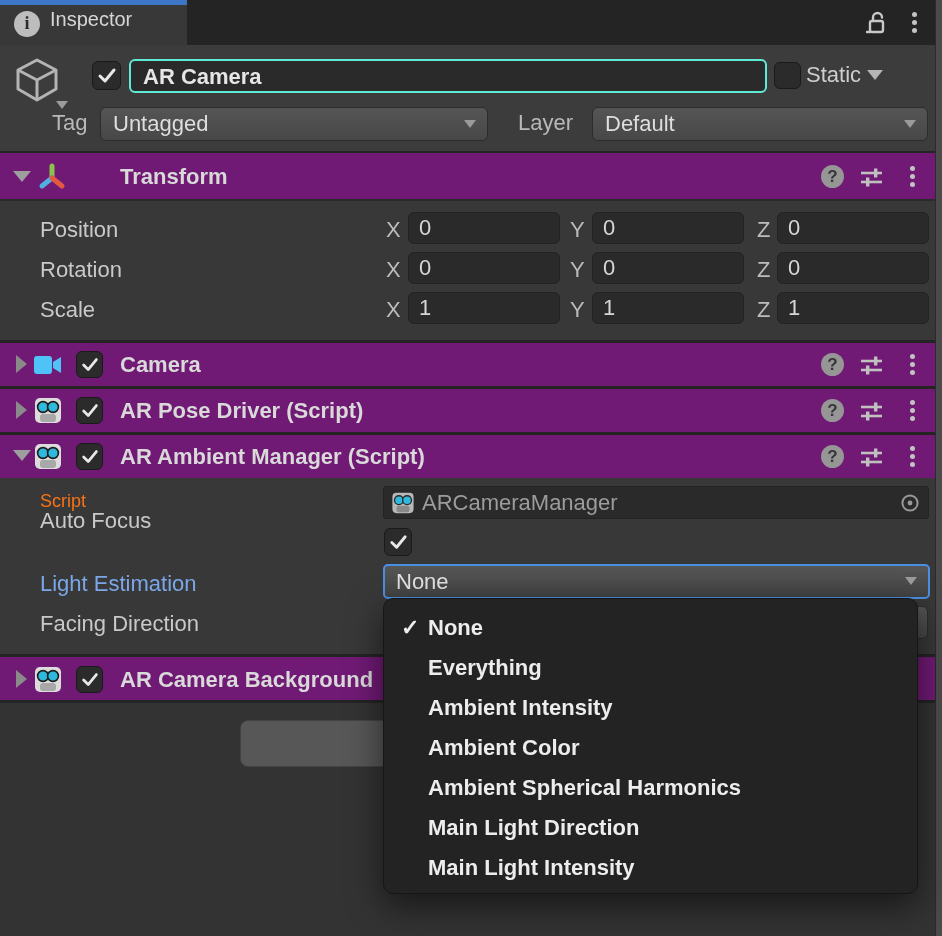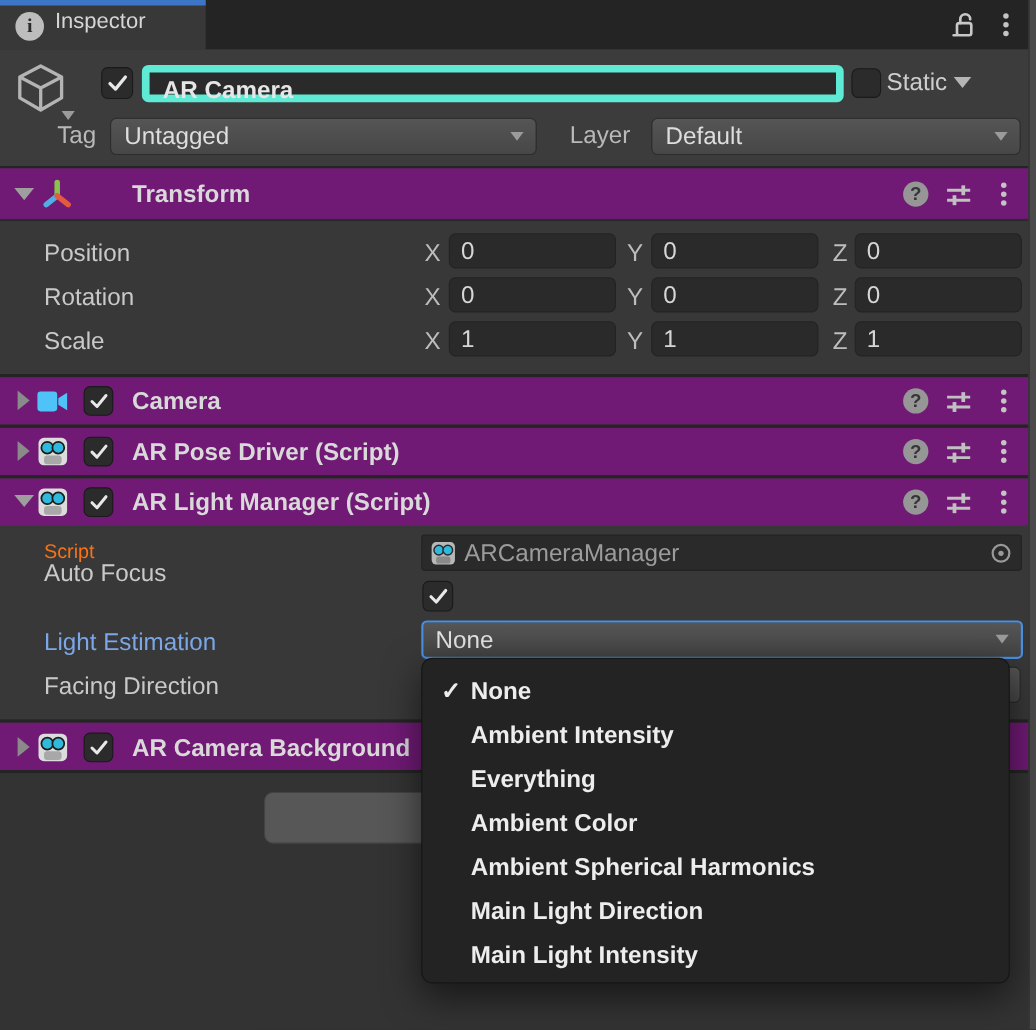--- a/index.html
+++ b/index.html
@@ -22,21 +22,21 @@
   .tab-kebab{left:904px;top:7px}
 
   
   .go-header{left:0;top:45px;width:935px;height:106px;background:#3c3c3c}
   .cube-icon{left:12px;top:55px}
   .caret{width:0;height:0;border-left:8px solid transparent;border-right:8px solid transparent;border-top:10px solid #b5b5b5}
   .caret.small{border-left-width:6px;border-right-width:6px;border-top-width:8px;border-top-color:#9b9b9b}
   .cube-caret{left:56px;top:101px}
   .checkbox{background:#2b2b2b;border:1px solid #1a1a1a;border-radius:6px;display:flex;align-items:center;justify-content:center}
   .go-checkbox{left:92px;top:61px;width:29px;height:29px}
-  .name-field{left:129px;top:59px;width:638px;height:34px;background:#2a2a2a;border:7px solid #5eead4;
+  .name-field{left:129px;top:59px;width:638px;height:34px;background:#2a2a2a;border:2px solid #5eead4;
               border-radius:6px;line-height:32px;padding-left:12px;font-size:22px;font-weight:bold;color:#e6e6e6}
   .static-checkbox{left:774px;top:62px;width:27px;height:27px}
   .static-label{left:806px;top:62px;font-size:22px;color:#cecece}
   .static-caret{left:867px;top:70px}
   .mini-label{font-size:22px;color:#b9b9b9}
   .tag-label{left:52px;top:110px}
   .layer-label{left:518px;top:110px}
   .dropdown{background:linear-gradient(#555,#474747);border:1px solid #2c2c2c;border-radius:6px;
             font-size:22px;color:#dedede}
   .dropdown .val{position:absolute;left:12px;top:0;line-height:32px}
@@ -249,21 +249,21 @@
       <rect x="1" y="1" width="26" height="25" rx="5" fill="#dcdcdc"></rect>
       <rect x="6" y="17" width="16" height="8" rx="3" fill="#a8a8a8"></rect>
       <circle cx="9" cy="10" r="5.4" fill="#2fb9dd" stroke="#1c1c1c" stroke-width="1.6"></circle>
       <circle cx="19" cy="10" r="5.4" fill="#2fb9dd" stroke="#1c1c1c" stroke-width="1.6"></circle>
     </svg>
     <div class="checkbox hdr-checkbox" style="left:76px;top:8px">
       <svg width="20" height="20" viewBox="0 0 22 22">
         <polyline points="4,11 9,16 18,5" fill="none" stroke="#e8e8e8" stroke-width="3" stroke-linecap="round" stroke-linejoin="round"></polyline>
       </svg>
     </div>
-    <span class="comp-title" style="top:9px">AR Light Manager (Script)</span>
+    <span class="comp-title" style="top:9px">AR Ambient Manager (Script)</span>
     <div class="help-icon" style="left:821px;top:10px">?</div>
     <svg style="position:absolute;left:859px;top:10px" width="25" height="25" viewBox="0 0 25 25">
       <line x1="2" y1="8" x2="23" y2="8" stroke="#c0c0c0" stroke-width="2.6"></line>
       <line x1="2" y1="17" x2="23" y2="17" stroke="#c0c0c0" stroke-width="2.6"></line>
       <rect x="15" y="3.5" width="3.4" height="9" fill="#c0c0c0"></rect>
       <rect x="7" y="12.5" width="3.4" height="9" fill="#c0c0c0"></rect>
     </svg>
     <div class="kebab" style="position:absolute;left:902px;top:6px">
       <div class="d"></div>
         <div class="d"></div>
@@ -326,25 +326,25 @@
 
   <div class="abs add-button">Add Component</div>
 
   <div class="abs popup">
     <div class="menu-item">
       <span class="menu-check">✓</span>
       <span class="menu-label">None</span>
     </div>
     <div class="menu-item">
       <span class="menu-check"></span>
+      <span class="menu-label">Everything</span>
+    </div>
+    <div class="menu-item">
+      <span class="menu-check"></span>
       <span class="menu-label">Ambient Intensity</span>
-    </div>
-    <div class="menu-item">
-      <span class="menu-check"></span>
-      <span class="menu-label">Everything</span>
     </div>
     <div class="menu-item">
       <span class="menu-check"></span>
       <span class="menu-label">Ambient Color</span>
     </div>
     <div class="menu-item">
       <span class="menu-check"></span>
       <span class="menu-label">Ambient Spherical Harmonics</span>
     </div>
     <div class="menu-item">

